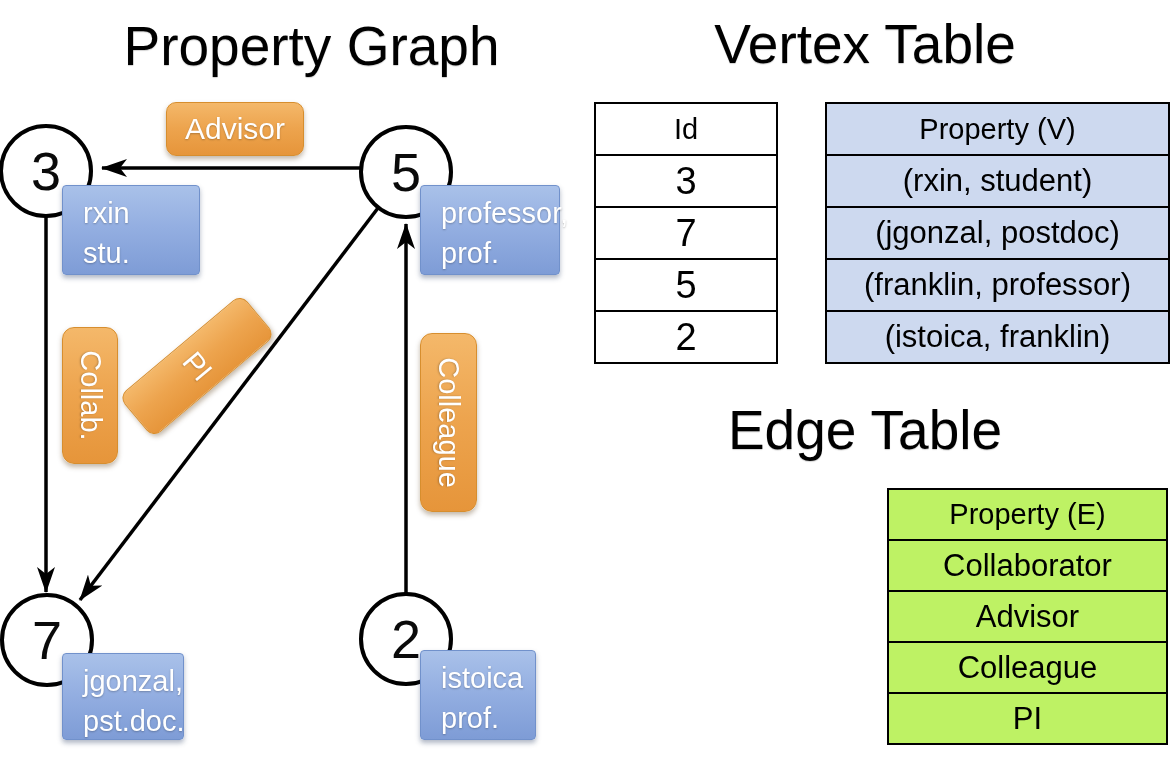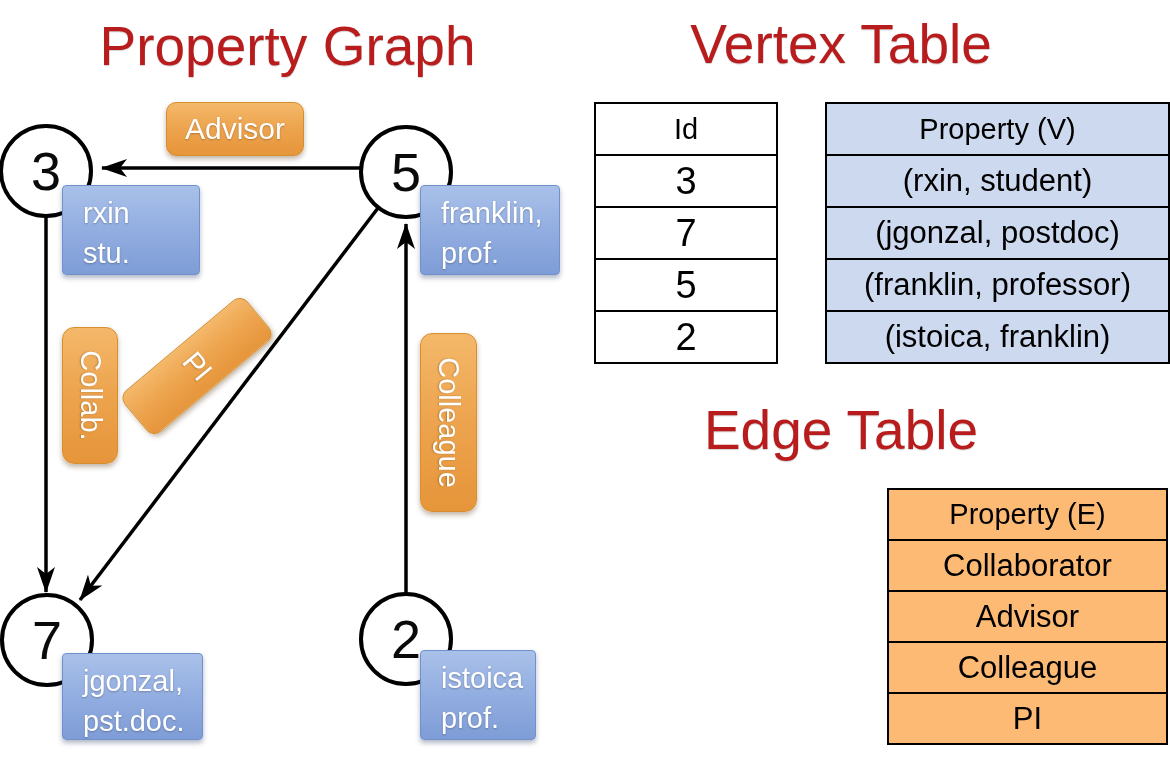--- a/index.html
+++ b/index.html
@@ -4,22 +4,23 @@
 <style>
   html,body { margin:0; padding:0; background:#ffffff; }
   .stage {
     position:relative; width:1170px; height:760px; overflow:hidden;
     background:#ffffff; font-family:"Liberation Sans", sans-serif; color:#000;
   }
 
   
   .big-title {
     position:absolute; text-align:center; font-size:55px; font-weight:400;
-    letter-spacing:0px; color:#b91c1c; text-shadow:0 1px 1px rgba(0,0,0,0.18);
+    letter-spacing:0px; color:#000000; text-shadow:0 1px 1px rgba(0,0,0,0.18);
     white-space:nowrap;
+    padding-left:24px;
   }
   #graph-title  { left:0px;   top:14px;  width:575px; }
   #vertex-title { left:585px; top:12px;  width:512px; }
   #edge-title   { left:585px; top:398px; width:512px; }
 
   
   svg.graph { position:absolute; left:0; top:0; }
 
   .node-num {
     position:absolute; width:92px; height:92px;
@@ -47,34 +48,34 @@
   .bbox {
     position:absolute; box-sizing:border-box;
     background:linear-gradient(180deg,#a9c1e9 0%,#93aee1 48%,#7e9cd6 100%);
     border:1.5px solid #7191cb; border-radius:4px;
     box-shadow:0 3px 5px rgba(30,50,90,0.35);
     color:#ffffff; font-size:29px; line-height:1.38;
     padding:7px 0 0 20px; text-shadow:0 1px 2px rgba(0,0,0,0.25);
   }
   #pbox-rxin     { left:62px;  top:185px; width:138px; height:90px; }
   #pbox-franklin { left:420px; top:185px; width:140px; height:90px; }
-  #pbox-jgonzal  { left:62px;  top:653px; width:141px; height:87px; }
+  #pbox-jgonzal  { left:62px;  top:653px; width:122px; height:87px; }
   #pbox-istoica  { left:420px; top:650px; width:116px; height:90px; }
 
   
   table.sheet { position:absolute; border-collapse:collapse; table-layout:fixed; }
   table.sheet td {
     border:2px solid #000; text-align:center; vertical-align:middle;
     padding:0; overflow:hidden; white-space:nowrap;
   }
   td.th   { font-weight:normal; font-size:29px; }
   td.num  { font-size:38px; }
   td.prop { font-size:31px; }
   .fill-blue td { background:#cdd9ef; }
-  .fill-tan  td { background:#fdba74; }
+  .fill-tan  td { background:#bef264; }
 
   #vtx-left  { left:594px; top:102px; }
   #vtx-left td  { width:180px; height:50px; }
   #vtx-right { left:785px; top:102px;margin-left:40px; }
   #vtx-right td { width:378px; height:50px; }
 
   #edg-left  { left:591px; top:488px; }
   #edg-left td  { height:49px; }
   #edg-left td.c1 { width:130px; }
   #edg-left td.c2 { width:153px; }
@@ -122,21 +123,21 @@
   </div>
   <div id="edge-label-colleague" class="obox">
     <span class="vtext">Colleague</span>
   </div>
 
   <div id="pbox-rxin" class="bbox">
     <div>rxin</div>
     <div>stu.</div>
   </div>
   <div id="pbox-franklin" class="bbox">
-    <div>franklin,</div>
+    <div>professor,</div>
     <div>prof.</div>
   </div>
   <div id="pbox-jgonzal" class="bbox">
     <div>jgonzal,</div>
     <div>pst.doc.</div>
   </div>
   <div id="pbox-istoica" class="bbox">
     <div>istoica</div>
     <div>prof.</div>
   </div>

